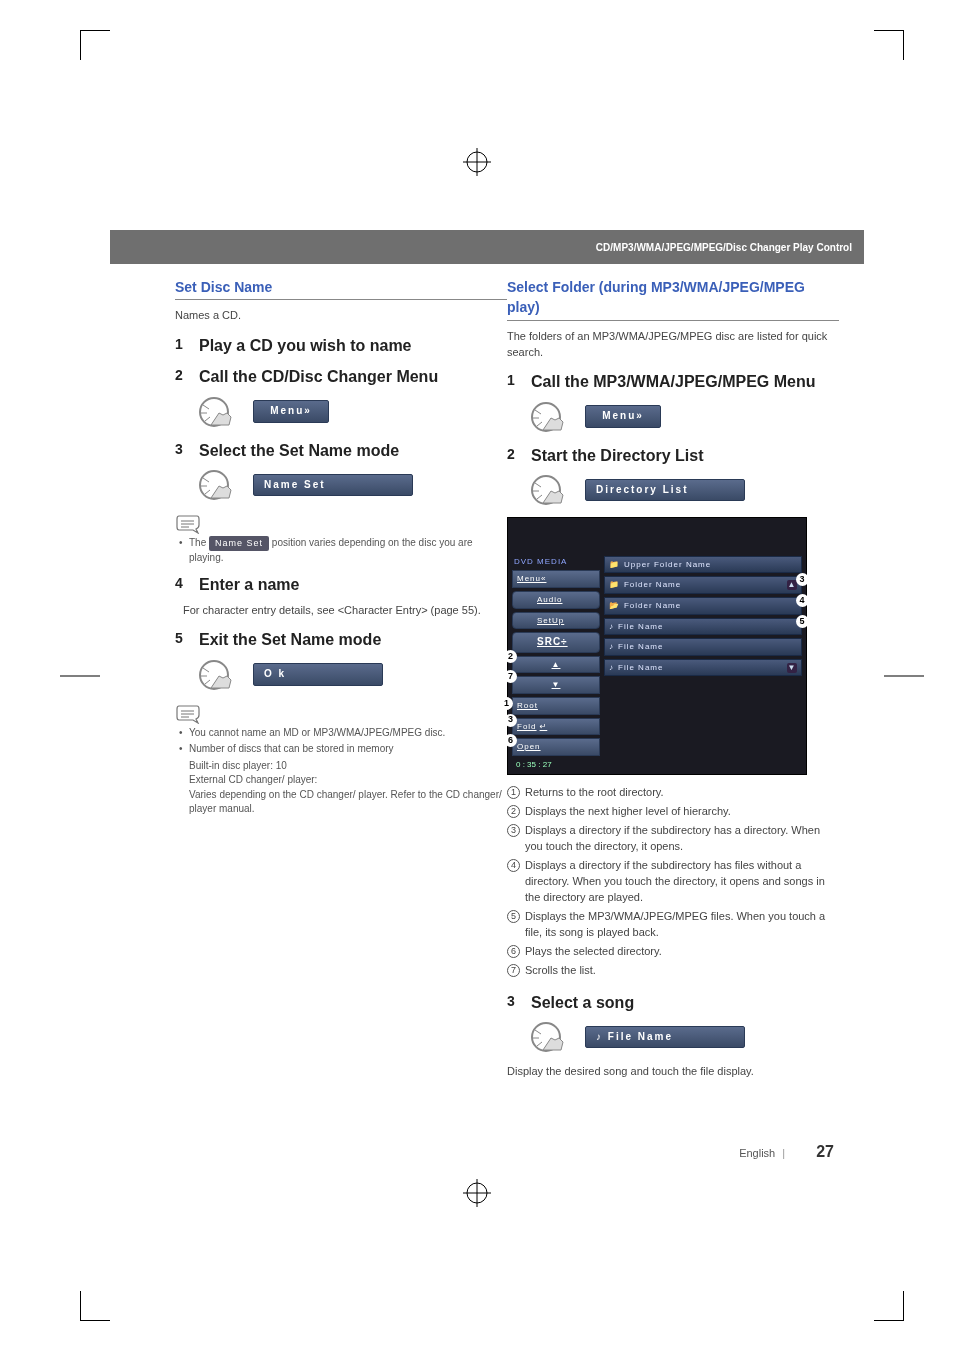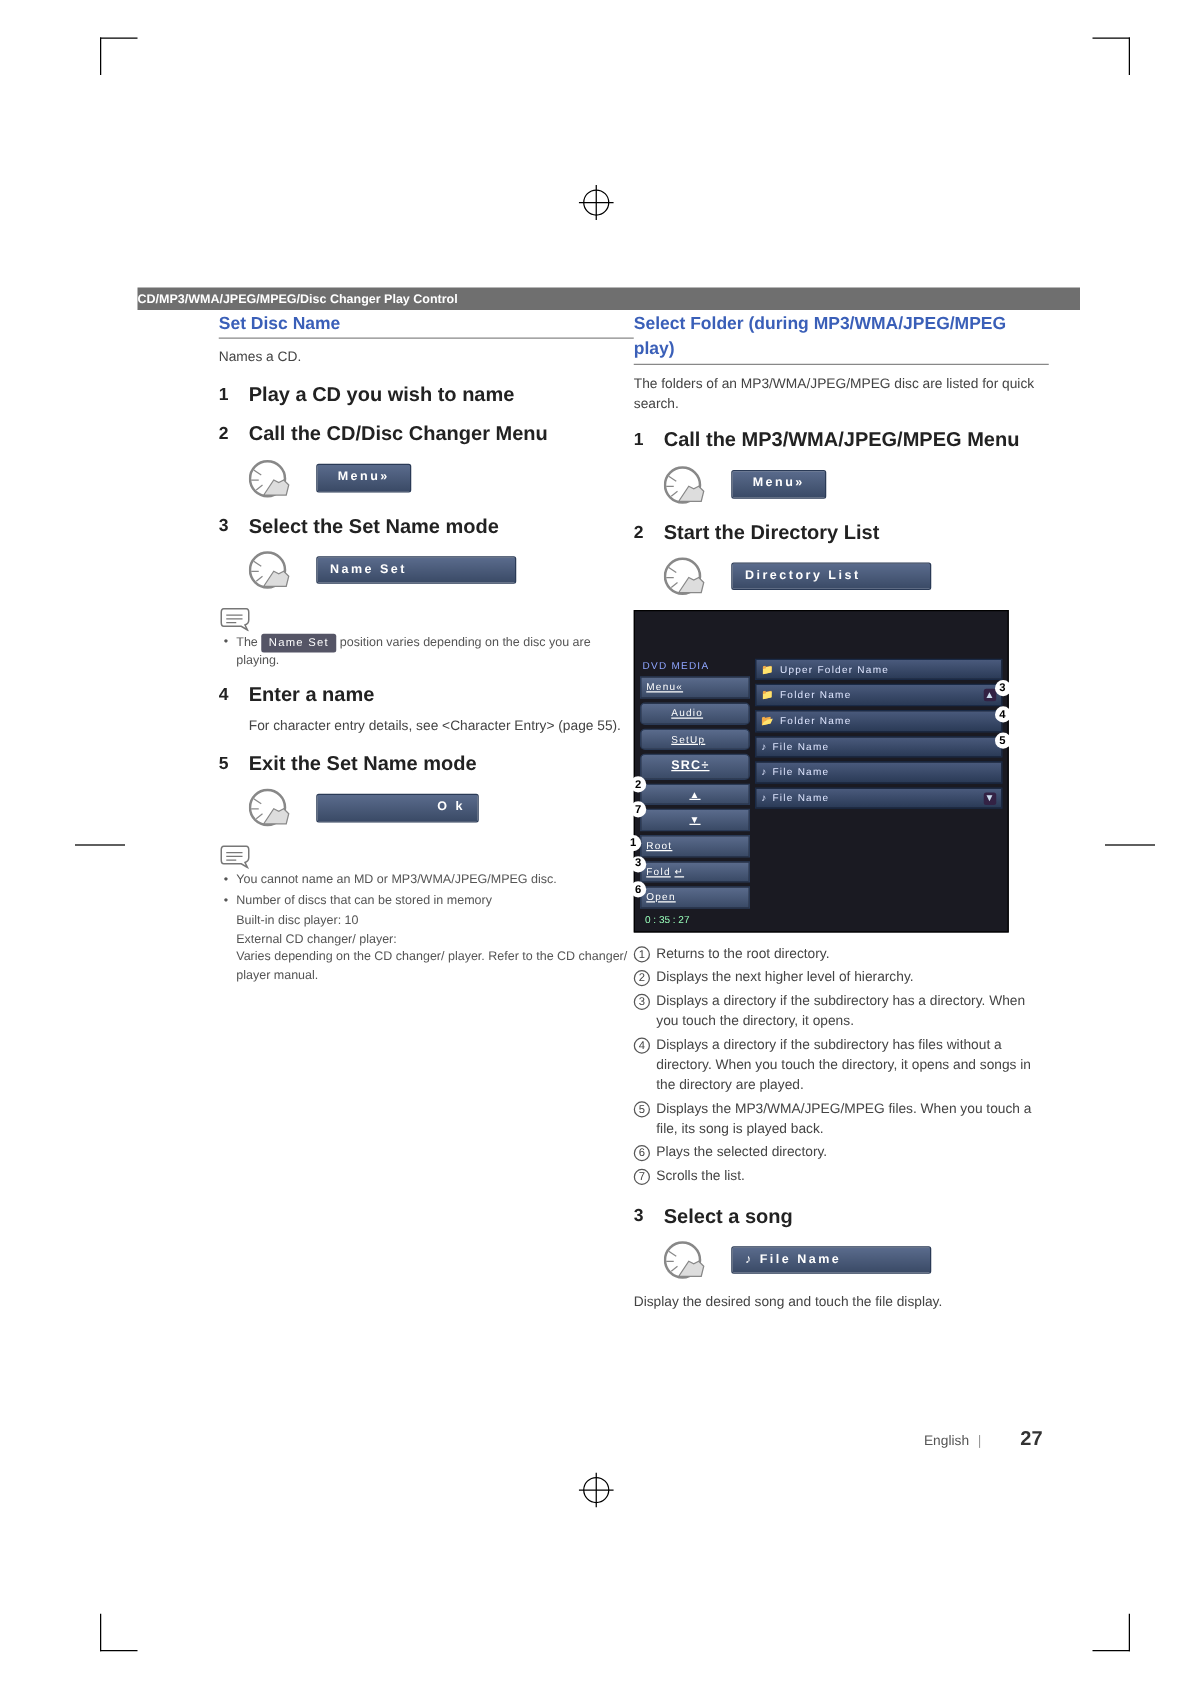--- a/index.html
+++ b/index.html
@@ -13,40 +13,40 @@
   .cropmark svg { display: block; }
 
   .corner-tl, .corner-tr, .corner-bl, .corner-br { position: absolute; width: 30px; height: 30px; }
   .corner-tl { top: 30px; left: 80px; border-top: 1px solid #000; border-left: 1px solid #000; }
   .corner-tr { top: 30px; right: 50px; border-top: 1px solid #000; border-right: 1px solid #000; }
   .corner-bl { bottom: 30px; left: 80px; border-bottom: 1px solid #000; border-left: 1px solid #000; }
   .corner-br { bottom: 30px; right: 50px; border-bottom: 1px solid #000; border-right: 1px solid #000; }
   .edge-l { position: absolute; left: 60px; top: 50%; width: 40px; border-top: 1px solid #000; transform: translateY(-50%); }
   .edge-r { position: absolute; right: 30px; top: 50%; width: 40px; border-top: 1px solid #000; transform: translateY(-50%); }
 
-  .header-bar { position: absolute; top: 230px; left: 110px; right: 90px; height: 18px; background: #6f6f6f; color: #fff; font-size: 10px; font-weight: bold; display: flex; align-items: center; padding-right: 12px; }
-
-  .content { position: absolute; top: 248px; left: 175px; right: 115px; display: flex; }
+  .header-bar { position: absolute; top: 230px; left: 110px; right: 90px; height: 34px; background: #6f6f6f; color: #fff; font-size: 10px; font-weight: bold; display: flex; align-items: center; justify-content: flex-end; padding-right: 12px; }
+
+  .content { position: absolute; top: 277px; left: 175px; right: 115px; display: flex; }
   .col { flex: 1; min-width: 0; font-size: 11px; line-height: 1.45; color: #444; }
 
   .section-title { color: #3a5fb8; font-weight: bold; font-size: 14px; margin-bottom: 2px; }
   .underline { border-bottom: 1px solid #888; margin-bottom: 8px; }
   .desc { margin-bottom: 10px; }
 
   .step { display: flex; gap: 10px; margin: 8px 0 6px 0; }
   .stepnum { font-weight: bold; font-size: 14px; color: #222; width: 14px; flex-shrink: 0; }
   .steptitle { font-weight: bold; color: #222; font-size: 16px; }
-  .stepbody { margin-left: 24px; margin-bottom: 10px; }
+  .stepbody { margin-left: 8px; margin-bottom: 10px; }
 
   .hand-row { display: flex; align-items: center; gap: 14px; margin: 6px 0 10px 24px; }
   .hand-icon { width: 40px; height: 34px; flex-shrink: 0; }
 
   .ui-btn { background: linear-gradient(#5a6b8c, #3a4a66); color: #fff; font-size: 10px; font-weight: bold; letter-spacing: 2px; padding: 3px 10px; border-radius: 2px; display: inline-block; min-width: 76px; text-align: center; border: 1px solid #2a3a56; }
   .ui-btn.wide { min-width: 160px; text-align: left; padding-left: 10px; }
-  .ui-btn.mid { min-width: 130px; text-align: right; }
+  .ui-btn.mid { min-width: 130px; text-align: left; }
 
   .note-icon { width: 26px; height: 22px; margin: 6px 0 2px 0; }
   .note-list { list-style: none; margin-left: 4px; }
   .note-list li { font-size: 10px; color: #555; position: relative; padding-left: 10px; margin-bottom: 2px; }
   .note-list li::before { content: "•"; position: absolute; left: 0; }
   .note-sub { font-size: 10px; color: #555; margin-left: 14px; }
   .inline-pill { background: #556; color: #fff; font-size: 9px; padding: 1px 6px; border-radius: 2px; display: inline-block; vertical-align: middle; letter-spacing: 1px; }
 
   
   .dirshot { width: 300px; background: #1a1a22; border: 1px solid #000; margin: 10px 0 10px 0; font-size: 9px; color: #cfd6ff; position: relative; padding: 4px; }

